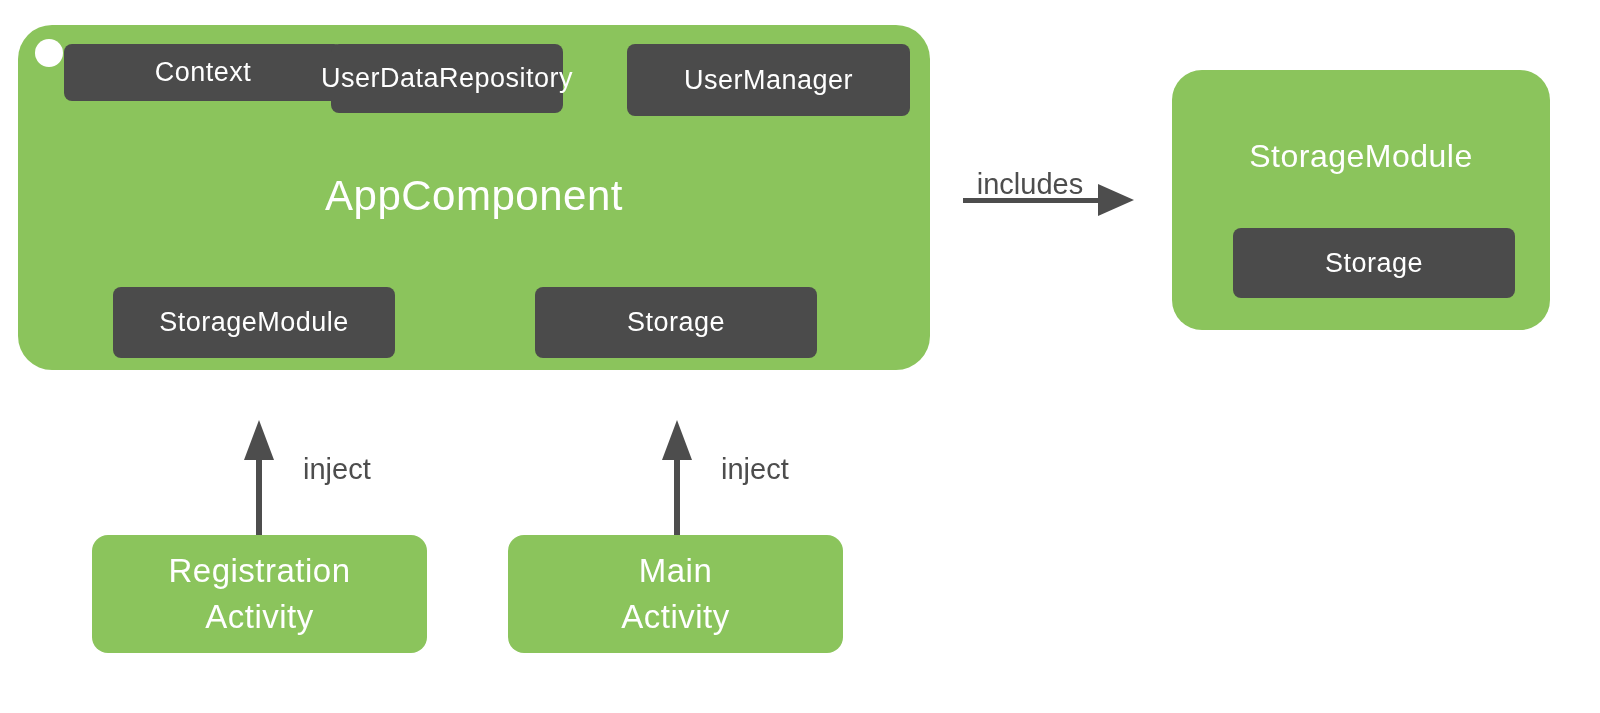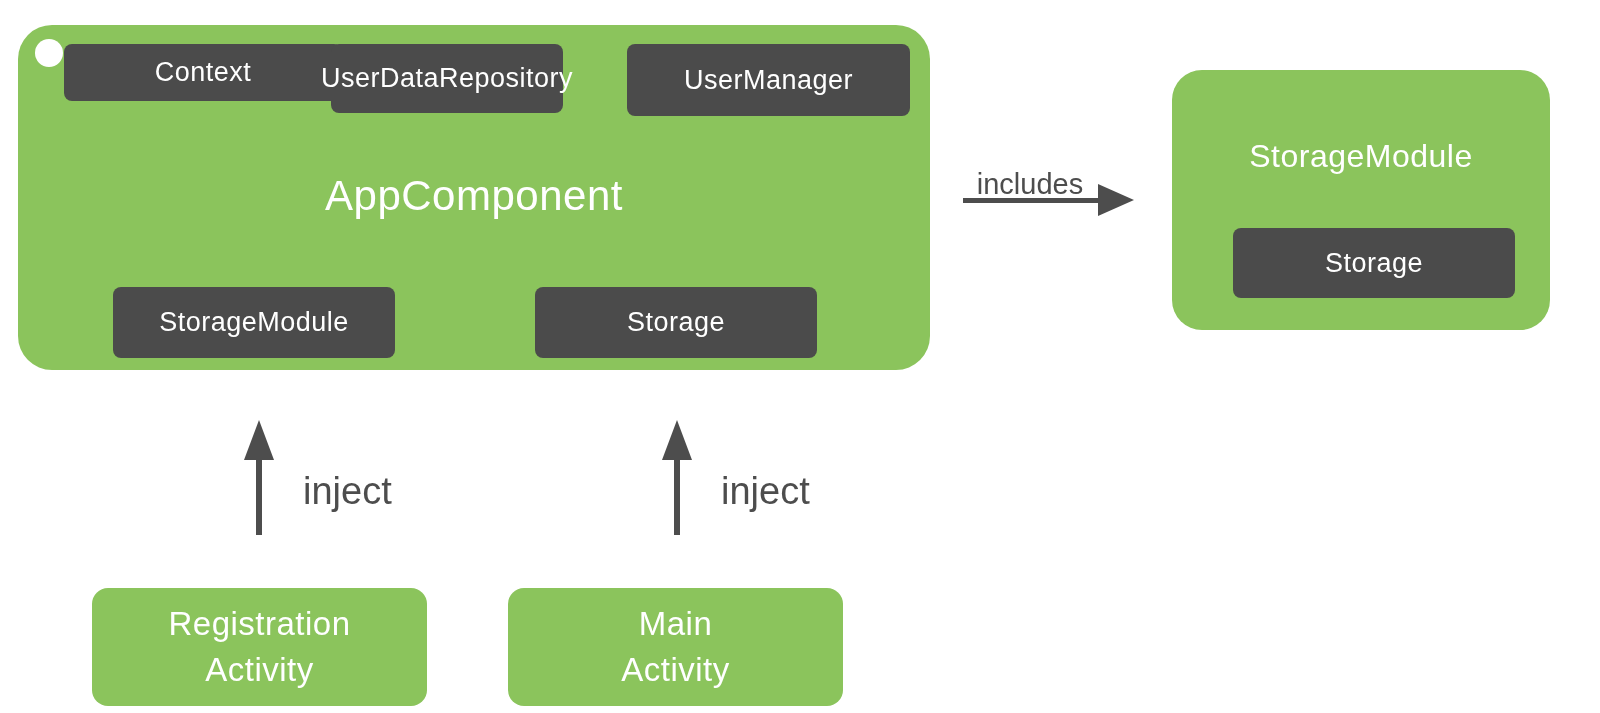--- a/index.html
+++ b/index.html
@@ -128,31 +128,31 @@
     border-bottom: 40px solid var(--arrow_gray, #4D4D4D);
     border-left: 15px solid transparent;
     border-right: 15px solid transparent;
   }
   .shaft-registration { left: 256px; }
   .head-registration  { left: 244px; }
   .shaft-main         { left: 674px; }
   .head-main          { left: 662px; }
   .inject-label {
     position: absolute;
-    top: 470px;
+    top: 453px;
     color: var(--arrow_gray, #4D4D4D);
-    font-size: 38px;
+    font-size: 29px;
     text-align: right;
   }
   .inject-label-registration { left: 303px; }
   .inject-label-main         { left: 721px; }
   
   .activity-box {
     position: absolute;
-    top: 588px;
+    top: 535px;
     height: 118px;
     width: 335px;
     border-radius: 16px;
     background: var(--green, #8BC45C);
     color: var(--white, #ffffff);
     display: flex;
     flex-direction: column;
     align-items: center;
     justify-content: center;
     text-align: center;

